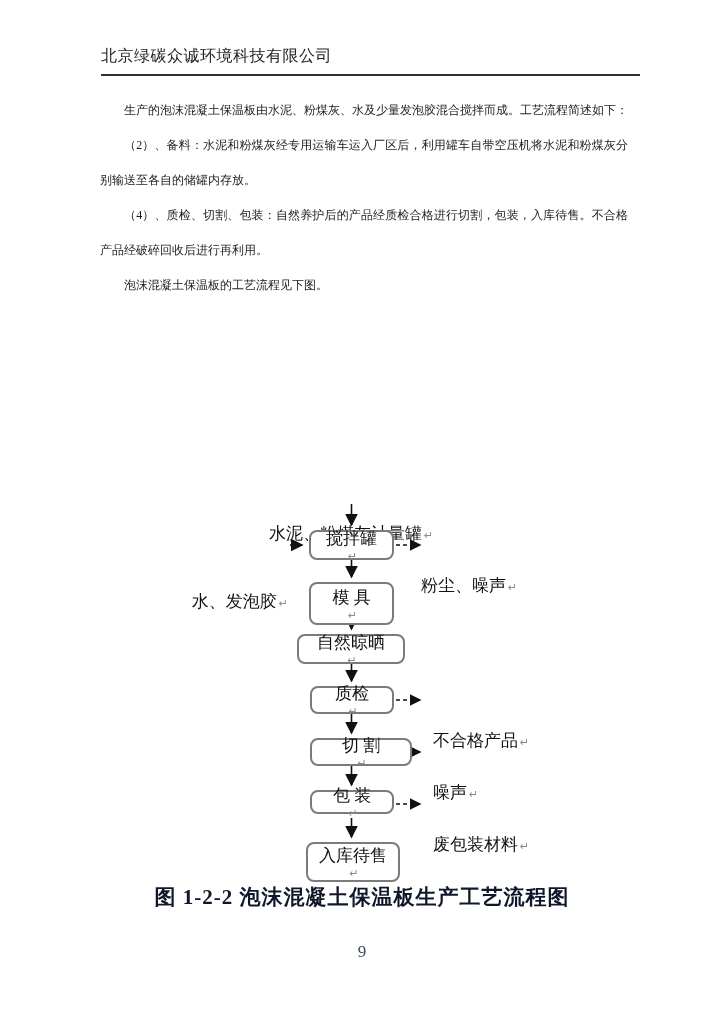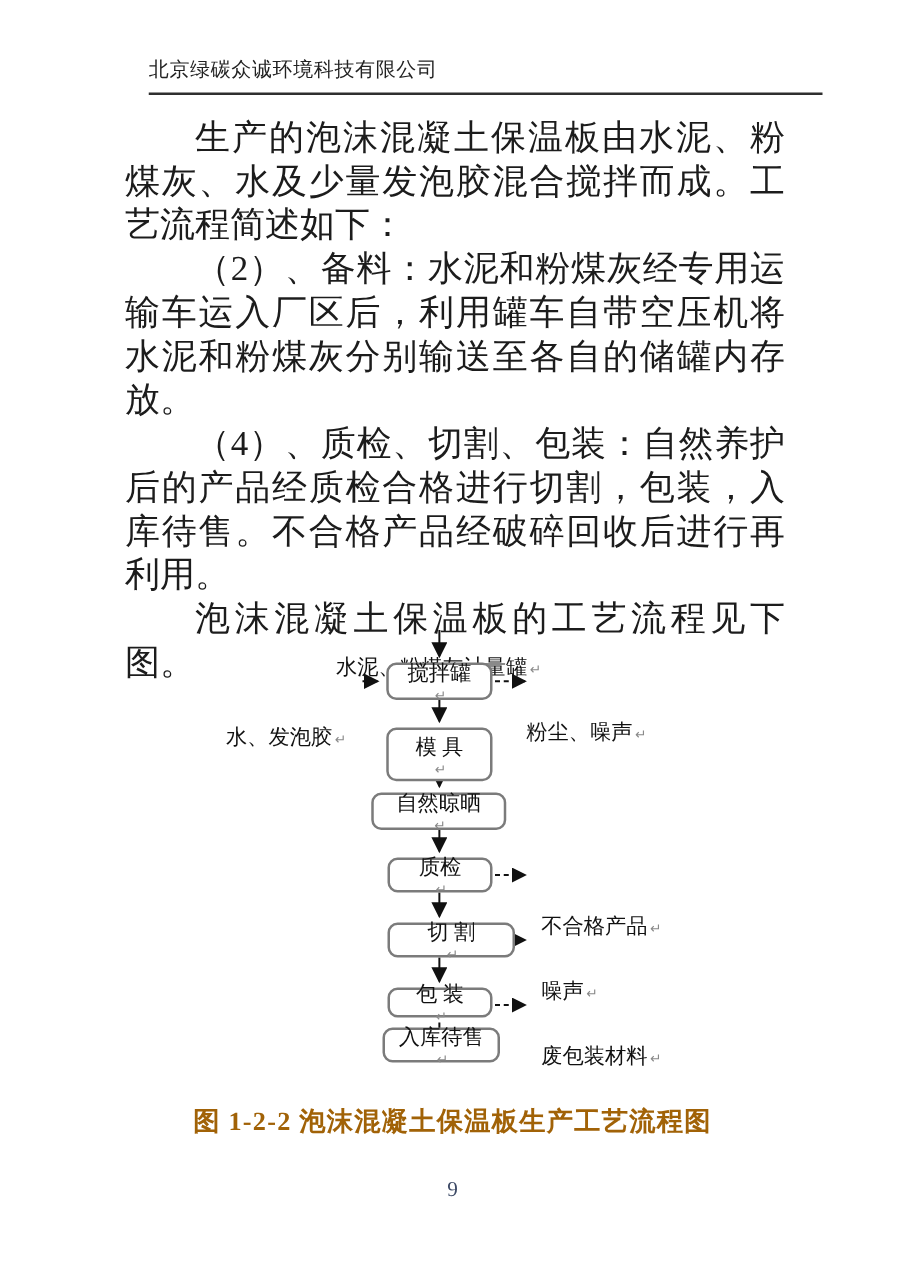--- a/index.html
+++ b/index.html
@@ -7,45 +7,45 @@
     position:relative; width:724px; height:1024px; margin:0 auto;
     background:#ffffff; overflow:hidden;
     font-family:"Liberation Serif","DejaVu Serif",serif;
     color:#1c1c1c;
   }
   
   .doc-header {
     position:absolute; top:46px; left:101px; width:539px;
     display:flex; justify-content:space-between; align-items:flex-end;
     border-bottom:2px solid #2f2f2f; padding-bottom:7px;
-    font-size:16px; letter-spacing:0.5px; color:#222;margin-left:18px;
+    font-size:16px; letter-spacing:0.5px; color:#222;
   }
   
   .doc-body {
     position:absolute; top:93px; left:100px; width:528px;
-    font-size:28px; line-height:35px; text-align:justify;
+    font-size:12px; line-height:35px; text-align:justify;
   }
   .doc-body p { margin:0; text-indent:2em; }
   
   .fc { position:absolute; top:0; left:0; width:724px; height:1024px; }
   .fc-arrows { position:absolute; top:478px; left:0; }
   .fc-box {
     position:absolute; box-sizing:border-box;
     border:2px solid #7b7b7b; border-radius:8px; background:#fff;
     display:flex; align-items:center; justify-content:center;
     font-size:17px; color:#111; white-space:nowrap;flex-direction:column;
   }
   .fc-label { position:absolute; font-size:17px; color:#111; white-space:nowrap;margin-top:38px; }
   .pmark {
     font-size:11px; color:#8a8a8a; margin-left:2px;
     font-family:"DejaVu Sans",sans-serif;
   }
   .caption {
     position:absolute; top:883px; left:0; width:724px;
-    text-align:center; font-weight:bold; font-size:21px; letter-spacing:1px; color:#a16207;
+    text-align:center; font-weight:bold; font-size:21px; letter-spacing:1px; color:#0f172a;
   }
   .pageno {
     position:absolute; top:942px; left:0; width:724px;
     text-align:center; font-size:17px; color:#3d4a66;
   }
 </style>
 </head>
 <body>
 
 <div class="page">
@@ -81,21 +81,21 @@
       <line x1="290" y1="545" x2="302" y2="545" stroke="#111" stroke-width="1.6" marker-end="url(#ah)"></line>
 
       <line x1="396" y1="545" x2="420" y2="545" stroke="#111" stroke-width="1.5" stroke-dasharray="4 3" marker-end="url(#ah)"></line>
       <line x1="396" y1="700" x2="420" y2="700" stroke="#111" stroke-width="1.5" stroke-dasharray="4 3" marker-end="url(#ah)"></line>
       <line x1="396" y1="752" x2="420" y2="752" stroke="#111" stroke-width="1.5" stroke-dasharray="4 3" marker-end="url(#ah)"></line>
       <line x1="396" y1="804" x2="420" y2="804" stroke="#111" stroke-width="1.5" stroke-dasharray="4 3" marker-end="url(#ah)"></line>
     </svg>
 
     <div class="fc-label" style="left:206px;top:484px;width:290px;text-align:center"><span>水泥、粉煤灰计量罐</span><span class="pmark">↵</span></div>
 
-    <div class="fc-label" style="left:170px;top:540px;width:118px;text-align:center"><span>水、发泡胶</span><span class="pmark">↵</span></div>
+    <div class="fc-label" style="left:170px;top:552px;width:118px;text-align:right"><span>水、发泡胶</span><span class="pmark">↵</span></div>
 
     <div class="fc-box" style="left:309px;top:530px;width:85px;height:30px">
         <span>搅拌罐</span>
         <span class="pmark">↵</span>
       </div>
 
     <div class="fc-box" style="left:309px;top:582px;width:85px;height:43px">
         <span>模 具</span>
         <span class="pmark">↵</span>
       </div>
@@ -113,21 +113,21 @@
     <div class="fc-box" style="left:310px;top:738px;width:102px;height:28px">
         <span>切 割</span>
         <span class="pmark">↵</span>
       </div>
 
     <div class="fc-box" style="left:310px;top:790px;width:84px;height:24px">
         <span>包 装</span>
         <span class="pmark">↵</span>
       </div>
 
-    <div class="fc-box" style="left:306px;top:822px;width:94px;height:28px">
+    <div class="fc-box" style="left:306px;top:842px;width:94px;height:40px">
         <span>入库待售</span>
         <span class="pmark">↵</span>
       </div>
 
     <div class="fc-label" style="left:421px;top:536px"><span>粉尘、噪声</span><span class="pmark">↵</span></div>
 
     <div class="fc-label" style="left:433px;top:691px"><span>不合格产品</span><span class="pmark">↵</span></div>
 
     <div class="fc-label" style="left:433px;top:743px"><span>噪声</span><span class="pmark">↵</span></div>
 

